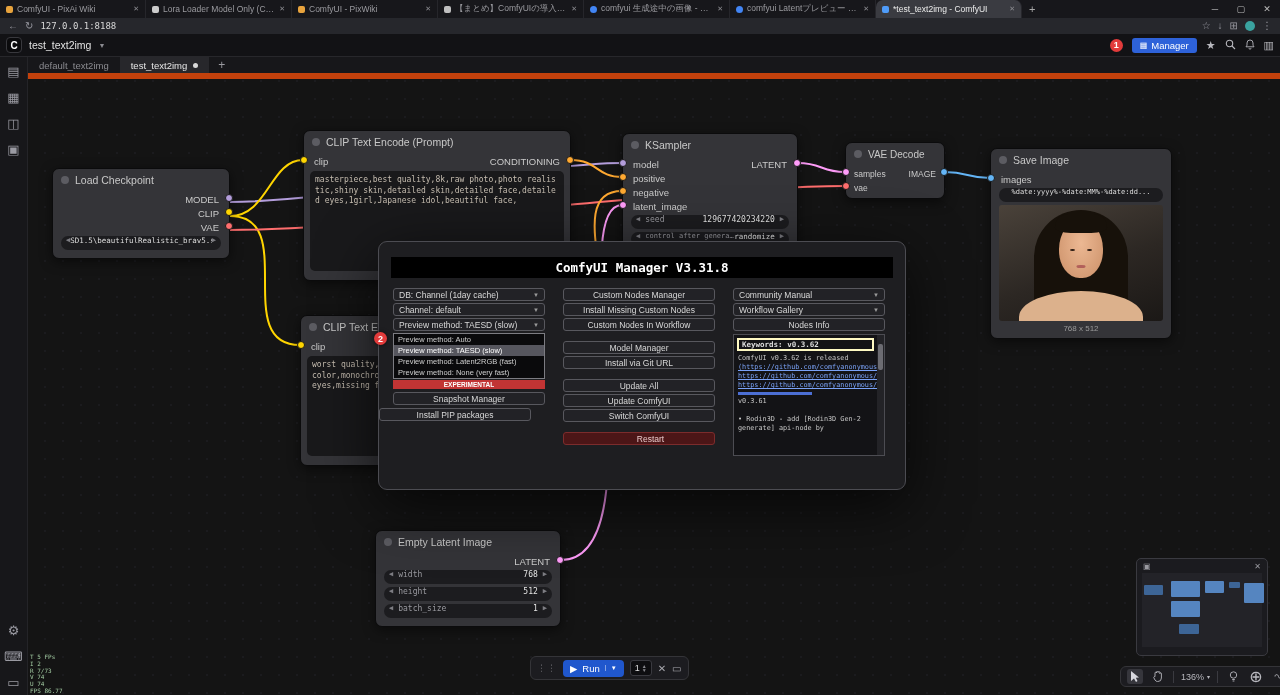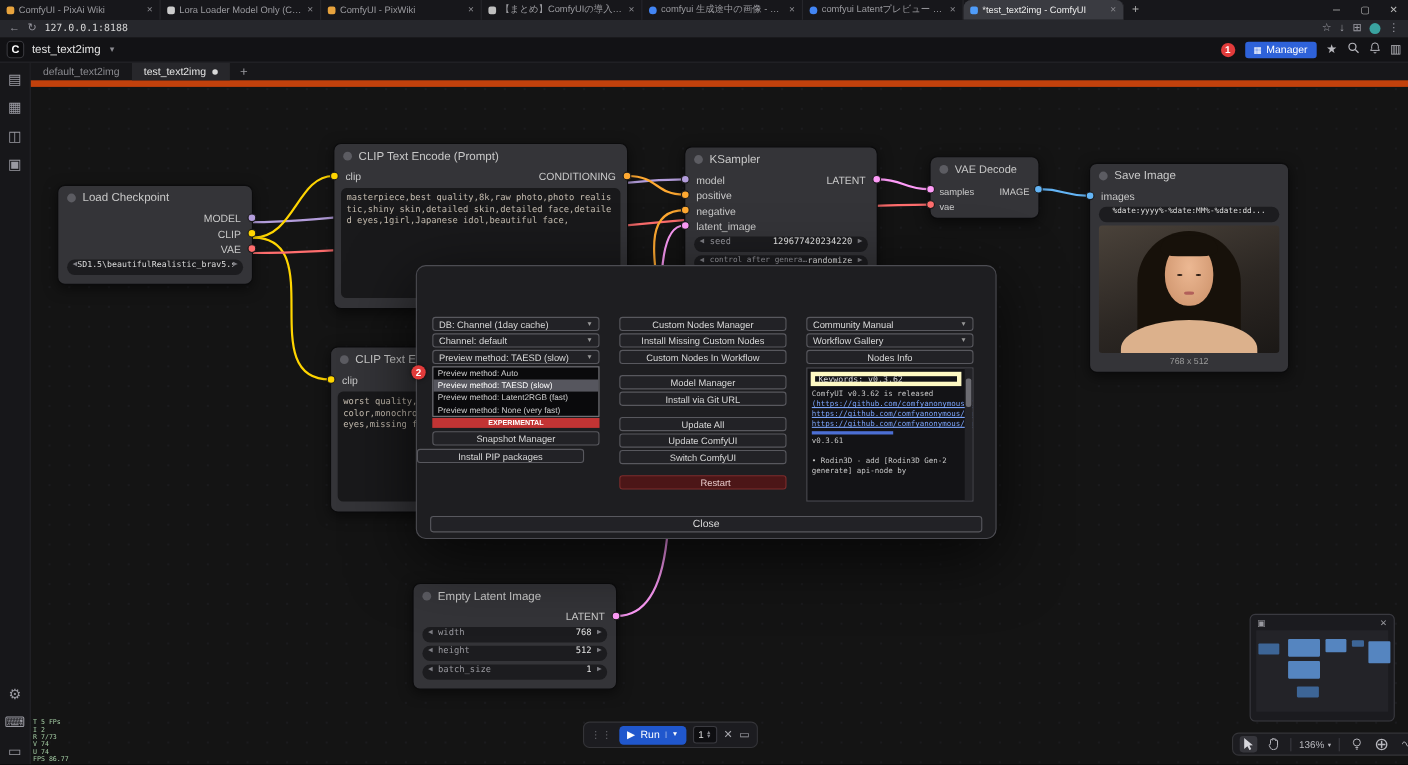--- a/index.html
+++ b/index.html
@@ -117,22 +117,22 @@
   .dd-list { position:absolute; left:14px; top:91px; width:152px; background:#0a0a0c;
              border:1px solid #7c7c82; z-index:5; }
   .dd-item { height:11px; display:flex; align-items:center; padding:0 4px; font-size:7.5px; color:#cfcfcf;
              white-space:nowrap; overflow:hidden; }
   .dd-item.hl { background:#56565e; color:#fff; }
   .exp { position:absolute; left:14px; top:138px; width:152px; height:9px; background:#c23434; color:#fff;
          font-size:6.5px; font-weight:bold; display:flex; align-items:center; justify-content:center; }
   .restart { background:#4c1617; border-color:#7c2c2c; color:#e8caca; }
   .info-panel { position:absolute; left:354px; top:92px; width:152px; height:122px; background:#131316;
                 border:1px solid #4c4c52; overflow:hidden; font-family:"DejaVu Sans Mono",monospace; }
-  .kw-box { margin:3px 10px 3px 3px; height:13px; border:4px solid #fef9c3; display:flex; align-items:center;
-            padding:0 3px; font-size:7.5px; color:#ddd; white-space:nowrap; overflow:hidden; }
+  .kw-box { margin:3px 10px 3px 3px; height:13px; border:2px solid #fef9c3; display:flex; align-items:center;
+            padding:0 3px; font-size:7.5px; color:#ddd; white-space:nowrap; overflow:hidden;font-weight:bold; }
   .cl-line { padding:0 4px; font-size:6.8px; line-height:9px; color:#c6c6c6; white-space:nowrap; overflow:hidden; }
   .cl-link { color:#7aa2f7; text-decoration:underline; }
   .hbar { margin:2px 4px; height:3px; width:74px; background:#4c6fd4; }
   .vscroll { position:absolute; right:0; top:0; bottom:0; width:7px; background:#232327; }
   .vthumb { position:absolute; right:1px; top:9px; width:5px; height:26px; background:#6c6c72; border-radius:2px; }
   .close-btn { position:absolute; left:12px; right:12px; top:227px; height:15px; background:#222226;
                border:1px solid #58585e; border-radius:3px; color:#dcdcdc; font-size:9.5px;
                display:flex; align-items:center; justify-content:center; }
   .ann-badge { position:absolute; width:13px; height:13px; border-radius:50%; background:#e23b3b;
                color:#fff; font-size:9px; font-weight:bold; display:flex; align-items:center;
@@ -417,20 +417,21 @@
       <span class="zt">⊕</span>
       <span class="zt">
         <svg width="11" height="9" viewBox="0 0 11 9">
             <path d="M1 4.5 C1 2 4 2 4.5 4.5 C5 7 8 7 9.5 4.5" fill="none" stroke="#b8b8be" stroke-width="0.9"></path>
           </svg>
       </span>
     </div>
   </div>
 
   <div class="dialog">
+    <div class="dlg-title">ComfyUI Manager V3.31.8</div>
 
     <div class="dsel" style="left:14px;top:46px;">
       <span>DB: Channel (1day cache)</span>
       <span class="sel-caret">▼</span>
     </div>
     <div class="dsel" style="left:14px;top:61px;">
       <span>Channel: default</span>
       <span class="sel-caret">▼</span>
     </div>
     <div class="dsel" style="left:14px;top:76px;">
@@ -475,21 +476,20 @@
       <div class="hbar"></div>
       <div class="cl-line">v0.3.61</div>
       <div class="cl-line" style="height:9px;"></div>
       <div class="cl-line">• Rodin3D - add [Rodin3D Gen-2</div>
       <div class="cl-line">  generate] api-node by</div>
       <div class="vscroll">
           <div class="vthumb"></div>
         </div>
     </div>
 
-    <div class="close-btn">Close</div>
   </div>
 
   <div class="ann-badge" style="left:374px;top:332px;">2</div>
 
   <div class="tabstrip">
     <div class="btab">
       <span class="favicon" style="background:#e8a33d;"></span>
       <span class="btab-title">ComfyUI - PixAi Wiki</span>
       <span class="btab-close">✕</span>
     </div>

